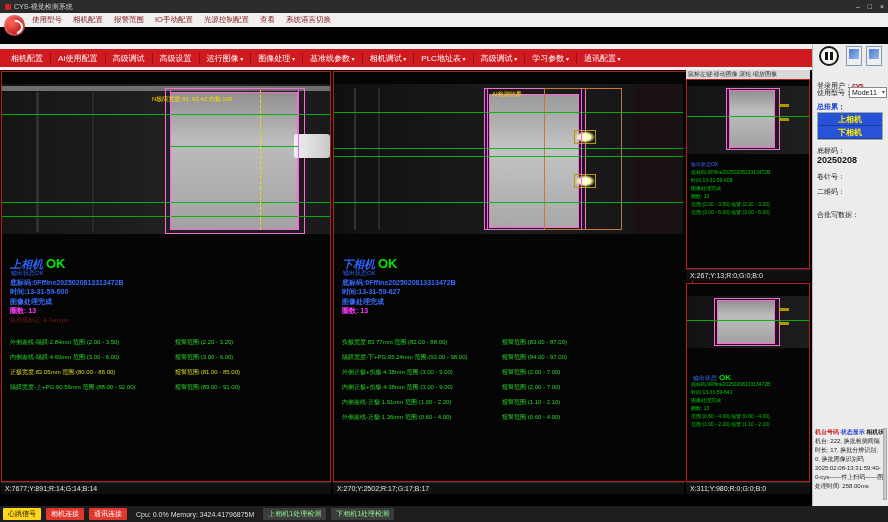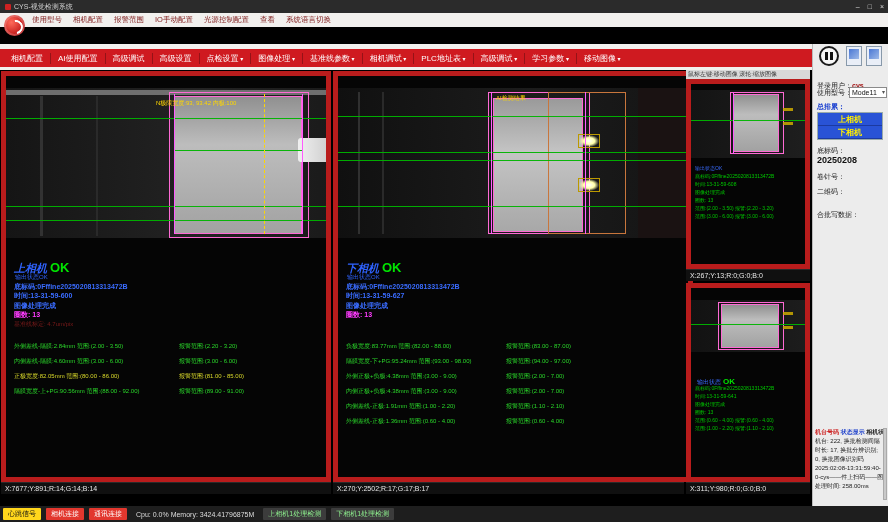--- a/index.html
+++ b/index.html
@@ -30,21 +30,21 @@
 
   
   .toolbar-row{position:absolute;left:0;top:44px;width:888px;height:26px;background:#f2f0ee}
   .toolbar{position:absolute;left:0;top:5px;width:812px;height:18px;background:#cf1a20;
            display:flex;align-items:center;padding-left:4px}
   .tb{color:#fff;font-size:8px;padding:0 7px;white-space:nowrap}
   .tb:not(:first-child){border-left:1px solid rgba(0,0,0,.28)}
   .tb.arrow::after{content:" ▾";font-size:6px}
 
   
-  .view{position:absolute;background:#050505;border:5px solid #b91c1c;overflow:hidden}
+  .view{position:absolute;background:#050505;border:1px solid #b91c1c;overflow:hidden}
   .imgzone{position:absolute;overflow:hidden;background:#161616}
   .cell{background:linear-gradient(180deg,#909090,#bdbdbd 35%,#a2a2a2);border:1px solid #ff6ad5}
   .line-h{height:1px;background:#00b400;opacity:.95}
   .line-v{width:1px;background:#ff5aff}
   .dash-y{border-left:1px dashed #ffd700}
   .note-y{color:#ffd700;font-size:6px;white-space:nowrap}
   .ymark{background:#ccaa00;opacity:.85}
 
   
   .cam-title{position:absolute;left:8px;white-space:nowrap}
@@ -126,28 +126,28 @@
   </div>
 
   <div class="logo"></div>
 
   <div class="toolbar-row">
     <div class="toolbar">
       <span class="tb">相机配置</span>
       <span class="tb">AI使用配置</span>
       <span class="tb">高级调试</span>
       <span class="tb">高级设置</span>
-      <span class="tb arrow">点检设置</span>
+      <span class="tb arrow">运行图像</span>
       <span class="tb arrow">图像处理</span>
       <span class="tb arrow">基准线参数</span>
       <span class="tb arrow">相机调试</span>
       <span class="tb arrow">PLC地址表</span>
       <span class="tb arrow">高级调试</span>
       <span class="tb arrow">学习参数</span>
-      <span class="tb arrow">移动图像</span>
+      <span class="tb arrow">通讯配置</span>
     </div>
   </div>
 
   <div class="view cam-left" style="left:1px;top:71px;width:330px;height:411px">
     <div class="imgzone" style="left:0;top:12px;width:328px;height:150px">
       <div class="abs" style="left:0;top:0;width:100%;height:100%;background:linear-gradient(90deg,#151515,#232323 60%,#1a1a1a)"></div>
       <div class="abs" style="left:0;top:2px;width:100%;height:5px;background:#7e7e7e;opacity:.85"></div>
       <div class="abs" style="left:34px;top:8px;width:3px;height:140px;background:#323232"></div>
       <div class="abs" style="left:90px;top:8px;width:2px;height:140px;background:#2a2a2a"></div>
       <div class="abs" style="left:163px;top:4px;width:140px;height:146px;border:1px solid #ff6ad5"></div>

